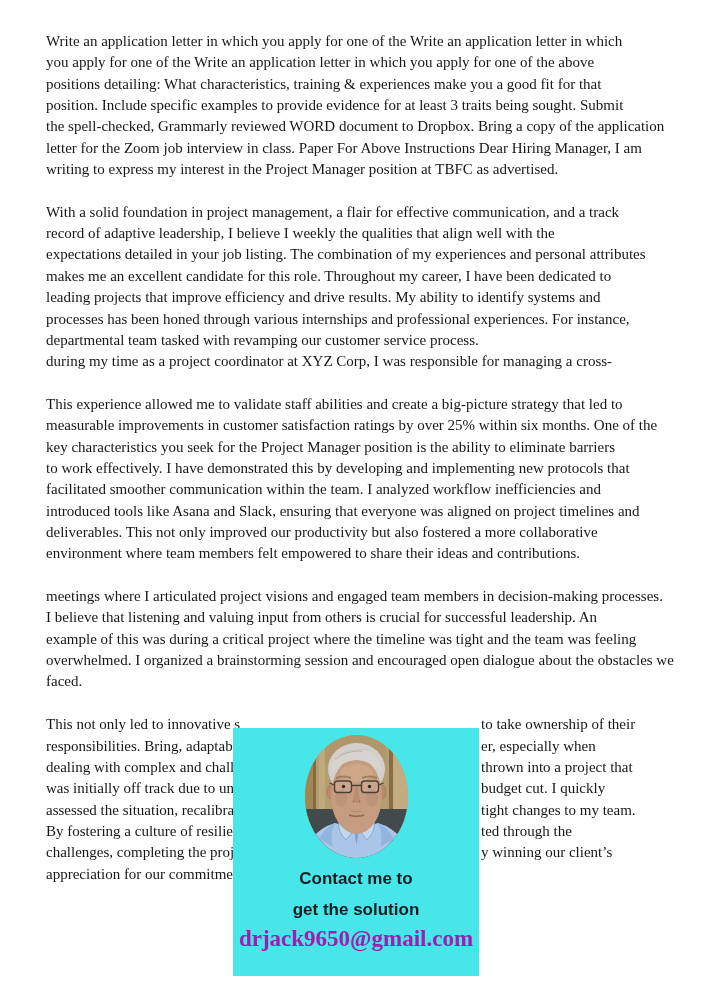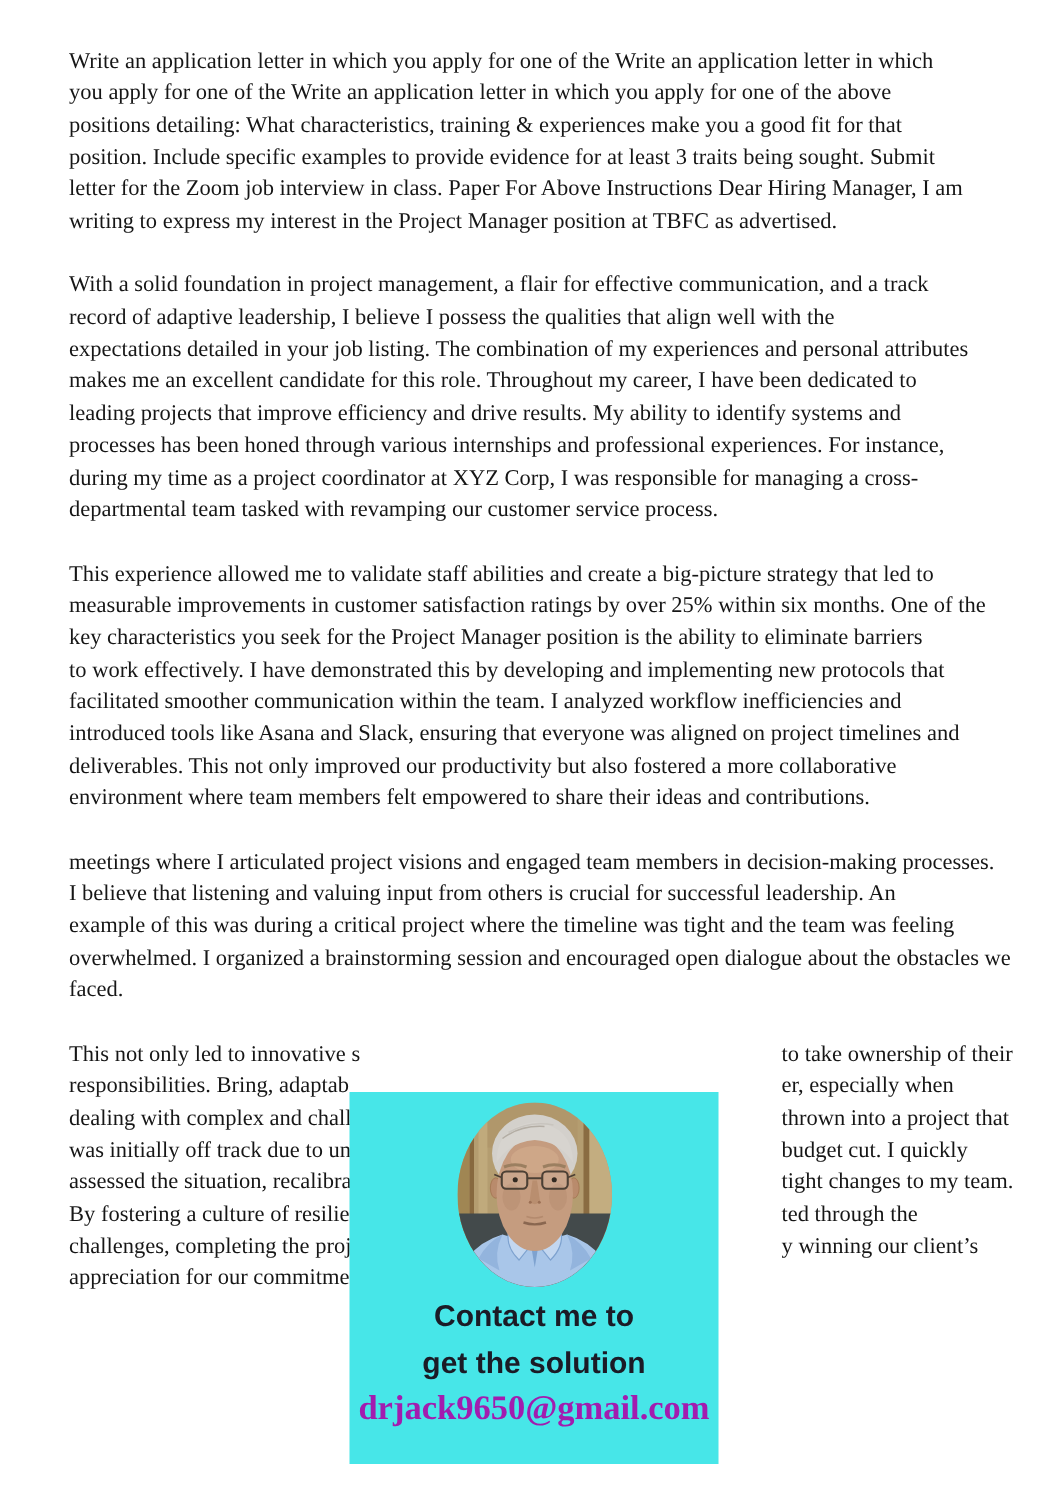--- a/index.html
+++ b/index.html
@@ -15,34 +15,34 @@
     position:absolute;left:46px;top:31px;width:622px;
     font-size:15px;
   }
   .para{margin:0 0 21.4px 0;}
   .line{
     white-space:nowrap;
     height:21.35px;line-height:21.35px;
   }
   .split-line{position:relative;}
   .split-line .frag-right{
-    position:absolute;left:435px;top:0;white-space:nowrap;margin-left:40px;
+    position:absolute;left:435px;top:0;white-space:nowrap;
   }
   
   .promo-card{
     position:absolute;left:233px;top:728px;width:246px;height:248px;
     background:#47E6E8;
     text-align:center;
   }
   .promo-photo{display:block;margin:7px auto 0 auto;}
   .promo-headline{
     margin-top:5px;
     font-family:"Liberation Sans", sans-serif;
     font-weight:700;
-    font-size:20px;line-height:31px;
+    font-size:17px;line-height:31px;
     color:#1B1B26;
   }
   .promo-email{
     margin-top:1px;
     font-family:"Liberation Serif", serif;
     font-weight:700;
     font-size:23px;line-height:26px;
     color:#a21caf;
   }
 </style>
@@ -50,33 +50,34 @@
 <body>
 
 <div class="page">
   <div class="textblock">
 
     <div class="para">
       <div class="line">Write an application letter in which you apply for one of the Write an application letter in which</div>
       <div class="line">you apply for one of the Write an application letter in which you apply for one of the above</div>
       <div class="line">positions detailing: What characteristics, training &amp; experiences make you a good fit for that</div>
       <div class="line">position. Include specific examples to provide evidence for at least 3 traits being sought. Submit</div>
+      <div class="line">the spell-checked, Grammarly reviewed WORD document to Dropbox. Bring a copy of the application</div>
       <div class="line">letter for the Zoom job interview in class. Paper For Above Instructions Dear Hiring Manager, I am</div>
       <div class="line">writing to express my interest in the Project Manager position at TBFC as advertised.</div>
     </div>
 
     <div class="para">
       <div class="line">With a solid foundation in project management, a flair for effective communication, and a track</div>
-      <div class="line">record of adaptive leadership, I believe I possess the qualities that align well with the</div>
+      <div class="line">record of adaptive leadership, I believe I weekly the qualities that align well with the</div>
       <div class="line">expectations detailed in your job listing. The combination of my experiences and personal attributes</div>
       <div class="line">makes me an excellent candidate for this role. Throughout my career, I have been dedicated to</div>
       <div class="line">leading projects that improve efficiency and drive results. My ability to identify systems and</div>
       <div class="line">processes has been honed through various internships and professional experiences. For instance,</div>
+      <div class="line">departmental team tasked with revamping our customer service process.</div>
       <div class="line">during my time as a project coordinator at XYZ Corp, I was responsible for managing a cross-</div>
-      <div class="line">departmental team tasked with revamping our customer service process.</div>
     </div>
 
     <div class="para">
       <div class="line">This experience allowed me to validate staff abilities and create a big-picture strategy that led to</div>
       <div class="line">measurable improvements in customer satisfaction ratings by over 25% within six months. One of the</div>
       <div class="line">key characteristics you seek for the Project Manager position is the ability to eliminate barriers</div>
       <div class="line">to work effectively. I have demonstrated this by developing and implementing new protocols that</div>
       <div class="line">facilitated smoother communication within the team. I analyzed workflow inefficiencies and</div>
       <div class="line">introduced tools like Asana and Slack, ensuring that everyone was aligned on project timelines and</div>
       <div class="line">deliverables. This not only improved our productivity but also fostered a more collaborative</div>

